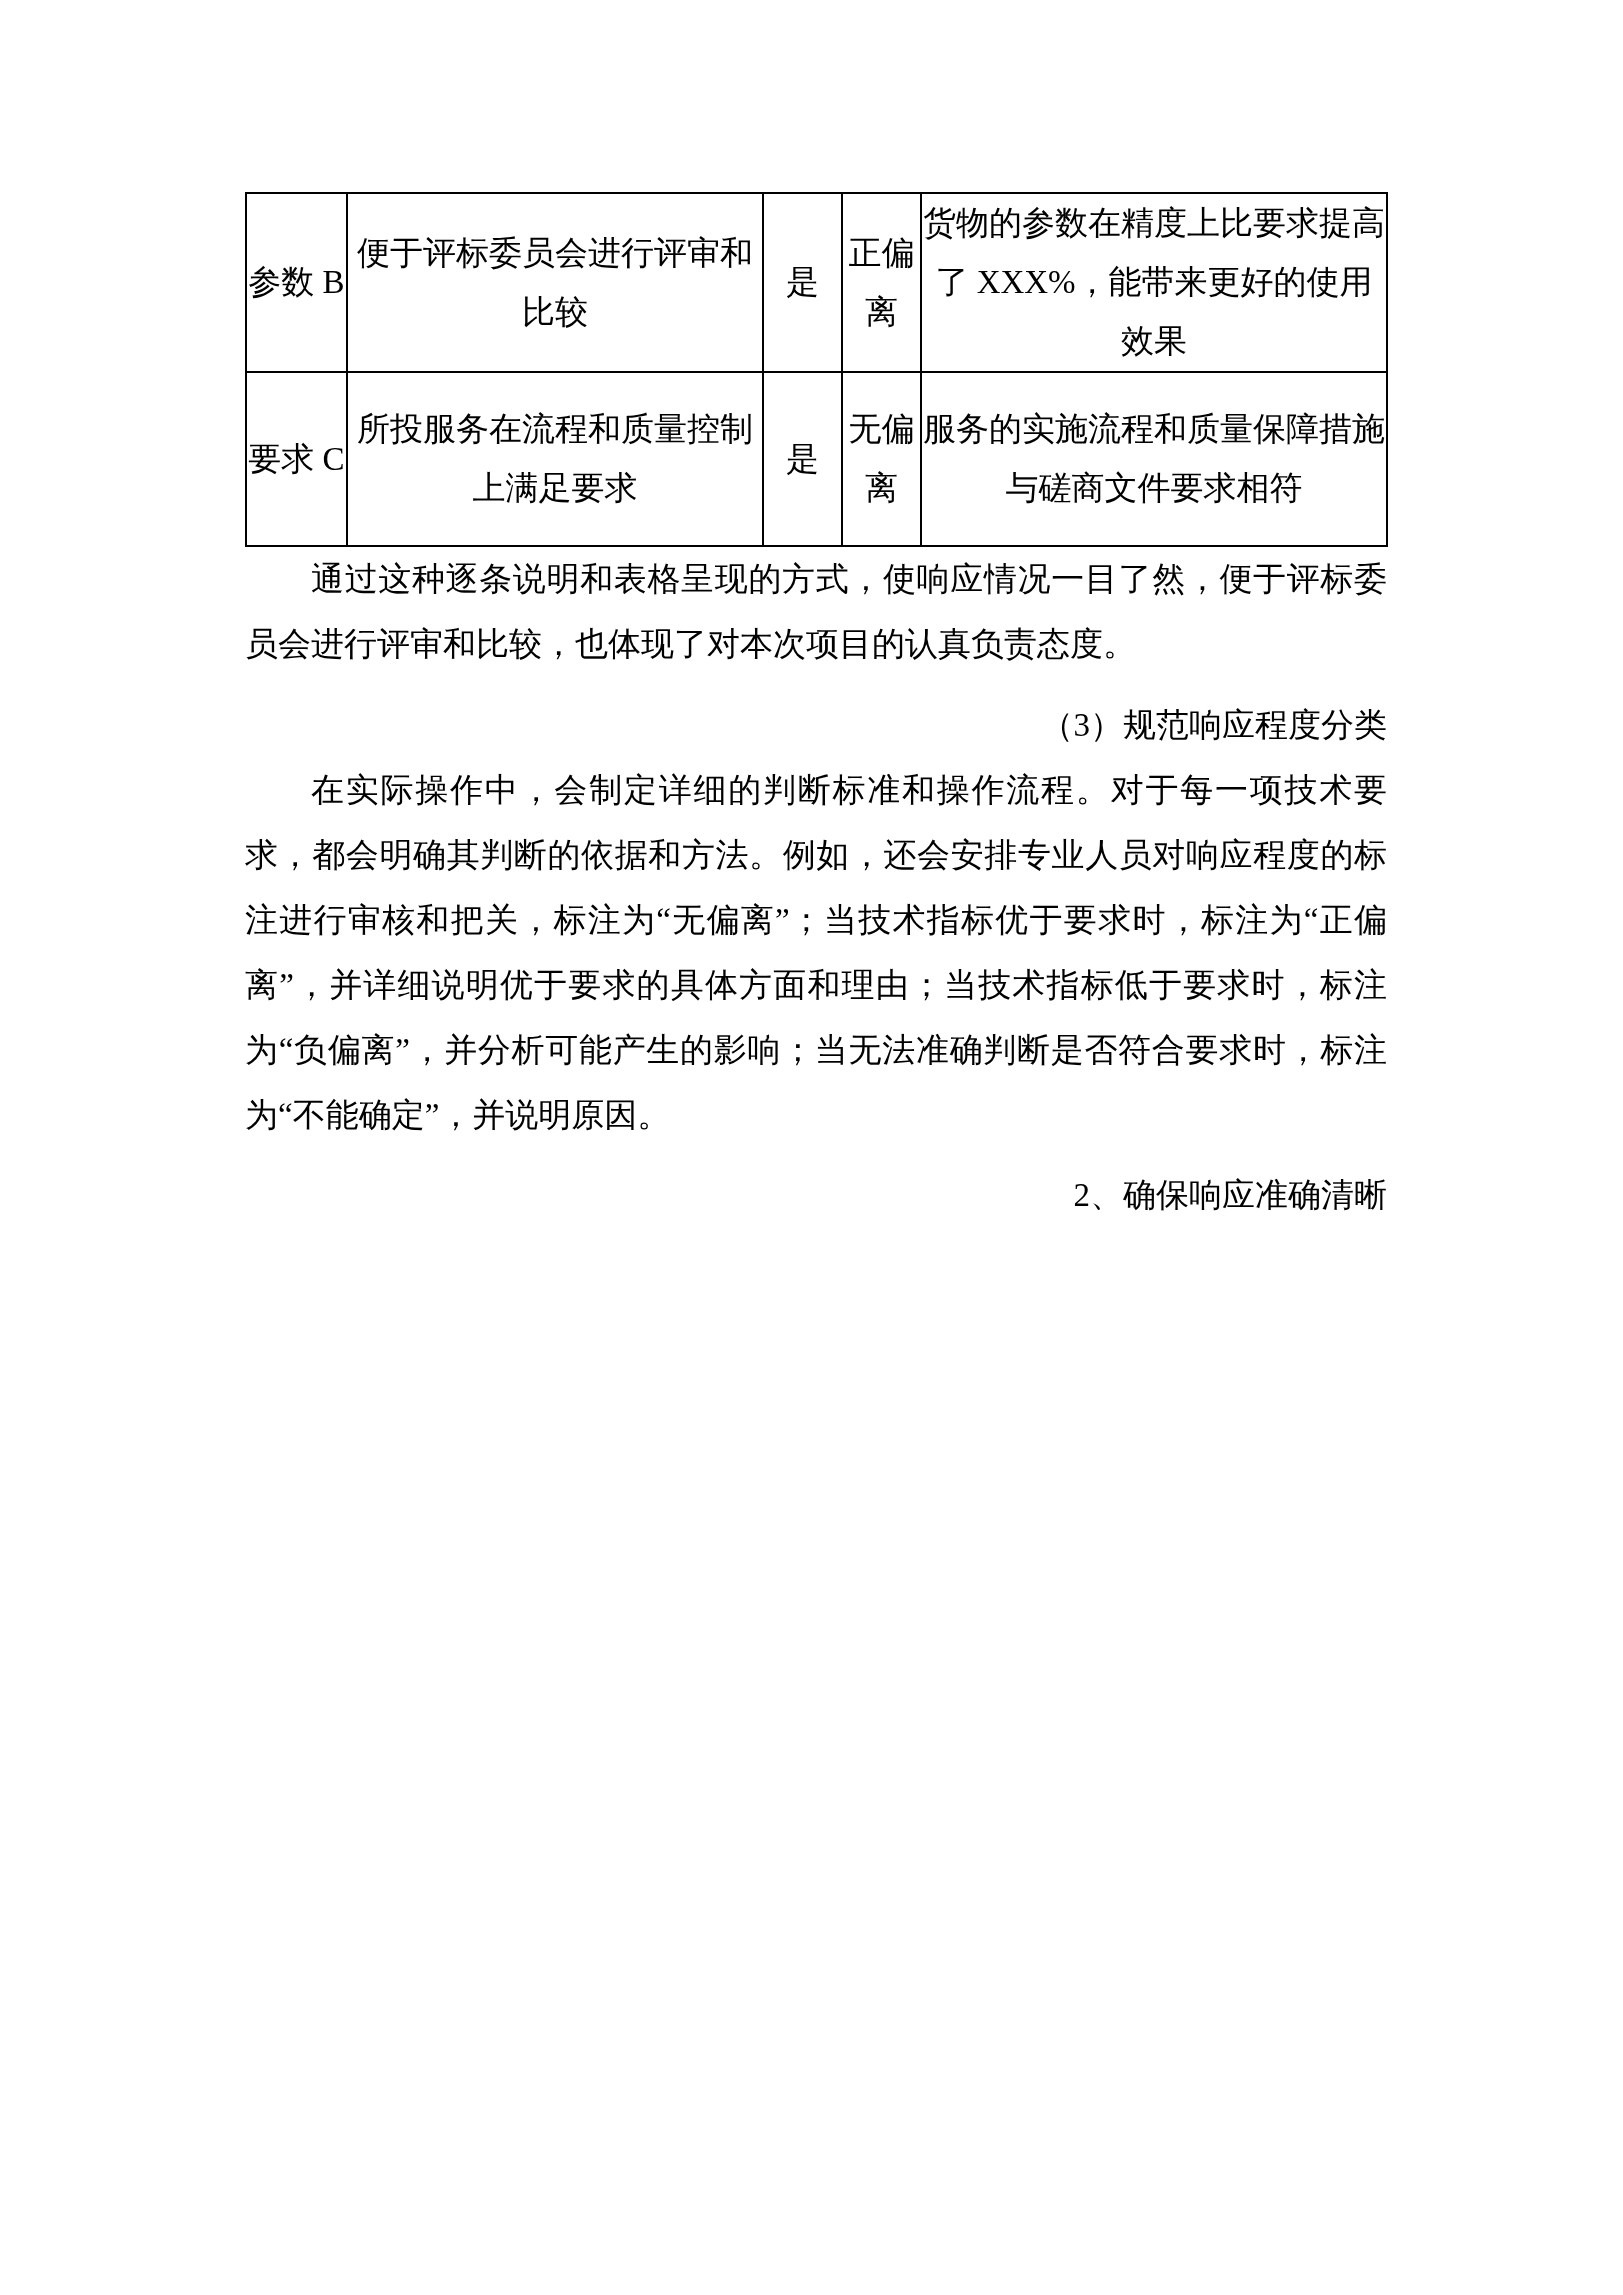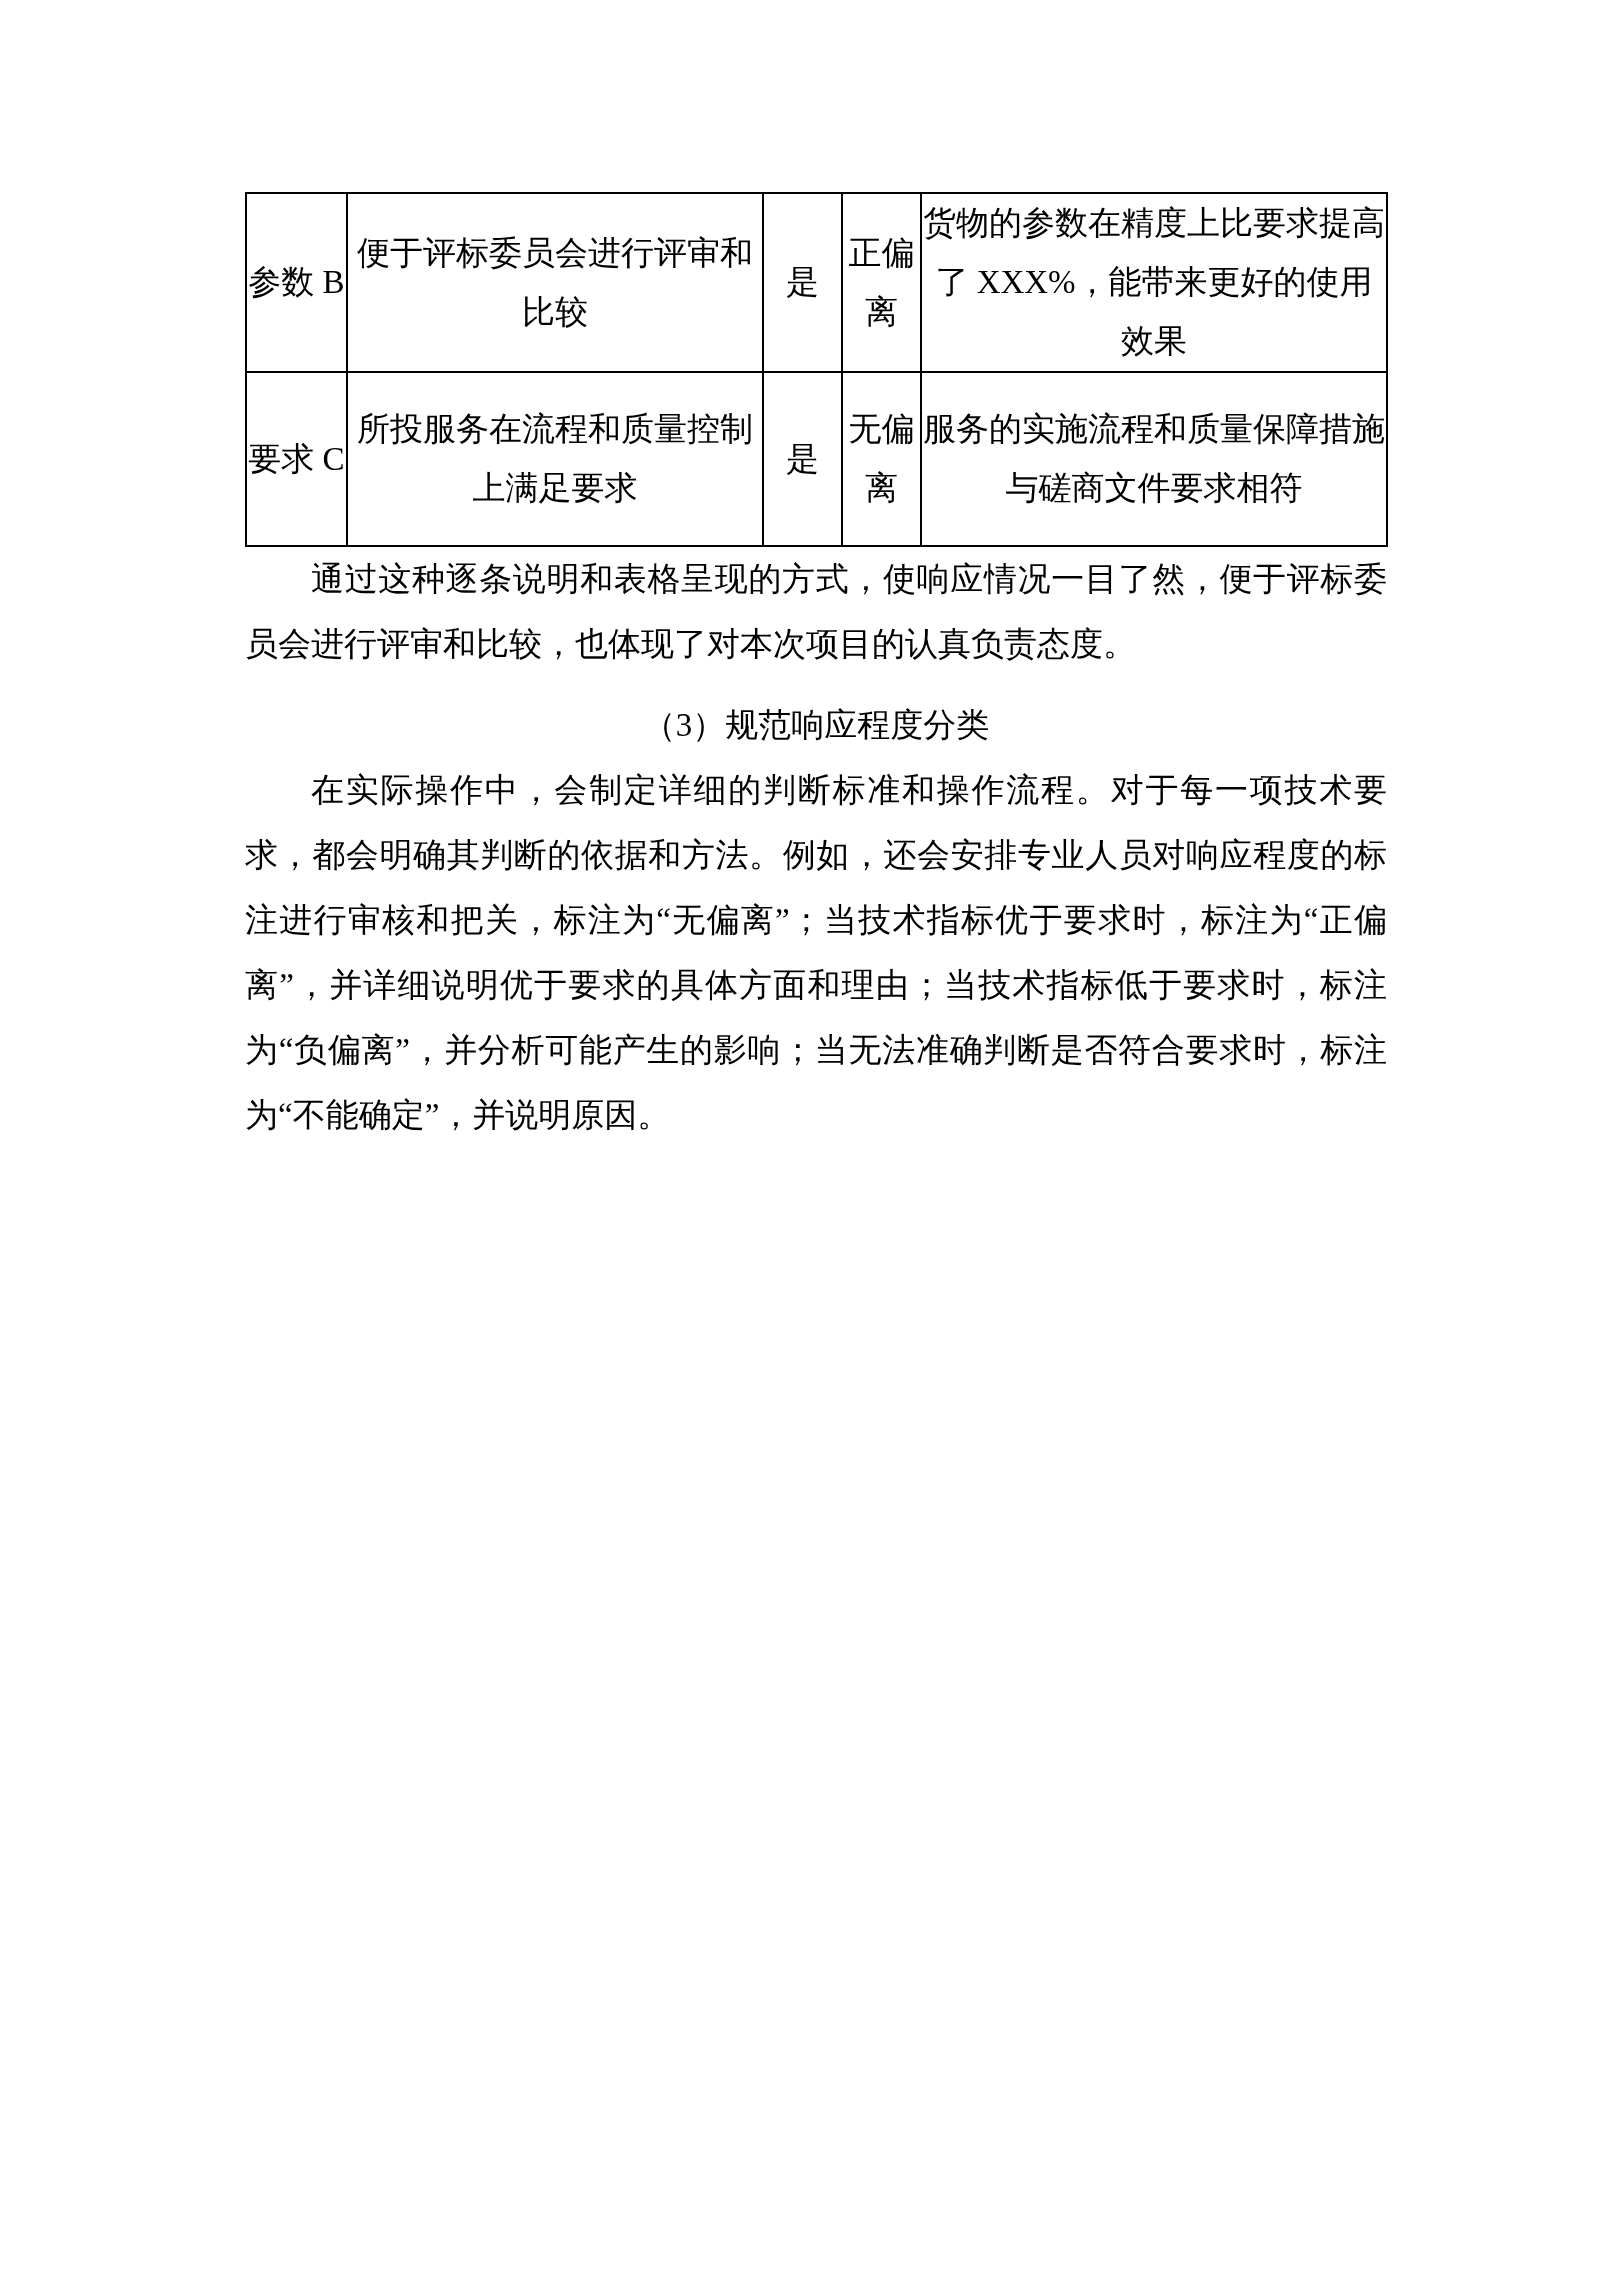--- a/index.html
+++ b/index.html
@@ -39,21 +39,21 @@
     width: 1142px;
     margin: 0 0 0 245px;
     line-height: 65px;
     text-align: justify;
     text-indent: 2em;
   }
   .heading {
     width: 1142px;
     margin: 0 0 0 245px;
     line-height: 65px;
-    text-align: center;
+    text-align: right;
     text-indent: 0;
   }
   .gap-top { margin-top: 15.7px; }
 </style>
 </head>
 <body>
 
 <div class="page">
 
   <table class="dev-table">
@@ -84,16 +84,17 @@
 
 
   <p class="para">通过这种逐条说明和表格呈现的方式，使响应情况一目了然，便于评标委员会进行评审和比较，也体现了对本次项目的认真负责态度。</p>
 
   <p class="heading gap-top">（3）规范响应程度分类</p>
 
 
   <p class="para">在实际操作中，会制定详细的判断标准和操作流程。对于每一项技术要求，都会明确其判断的依据和方法。例如，还会安排专业人员对响应程度的标注进行审核和把关，标注为“无偏离”；当技术指标优于要求时，标注为“正偏离”，并详细说明优于要求的具体方面和理由；当技术指标低于要求时，标注为“负偏离”，并分析可能产生的影响；当无法准确判断是否符合要求时，标注为“不能确定”，并说明原因。</p>
 
 
+  <p class="heading gap-top">2、确保响应准确清晰</p>
 
 
 </div>
 
 
 </body></html>

